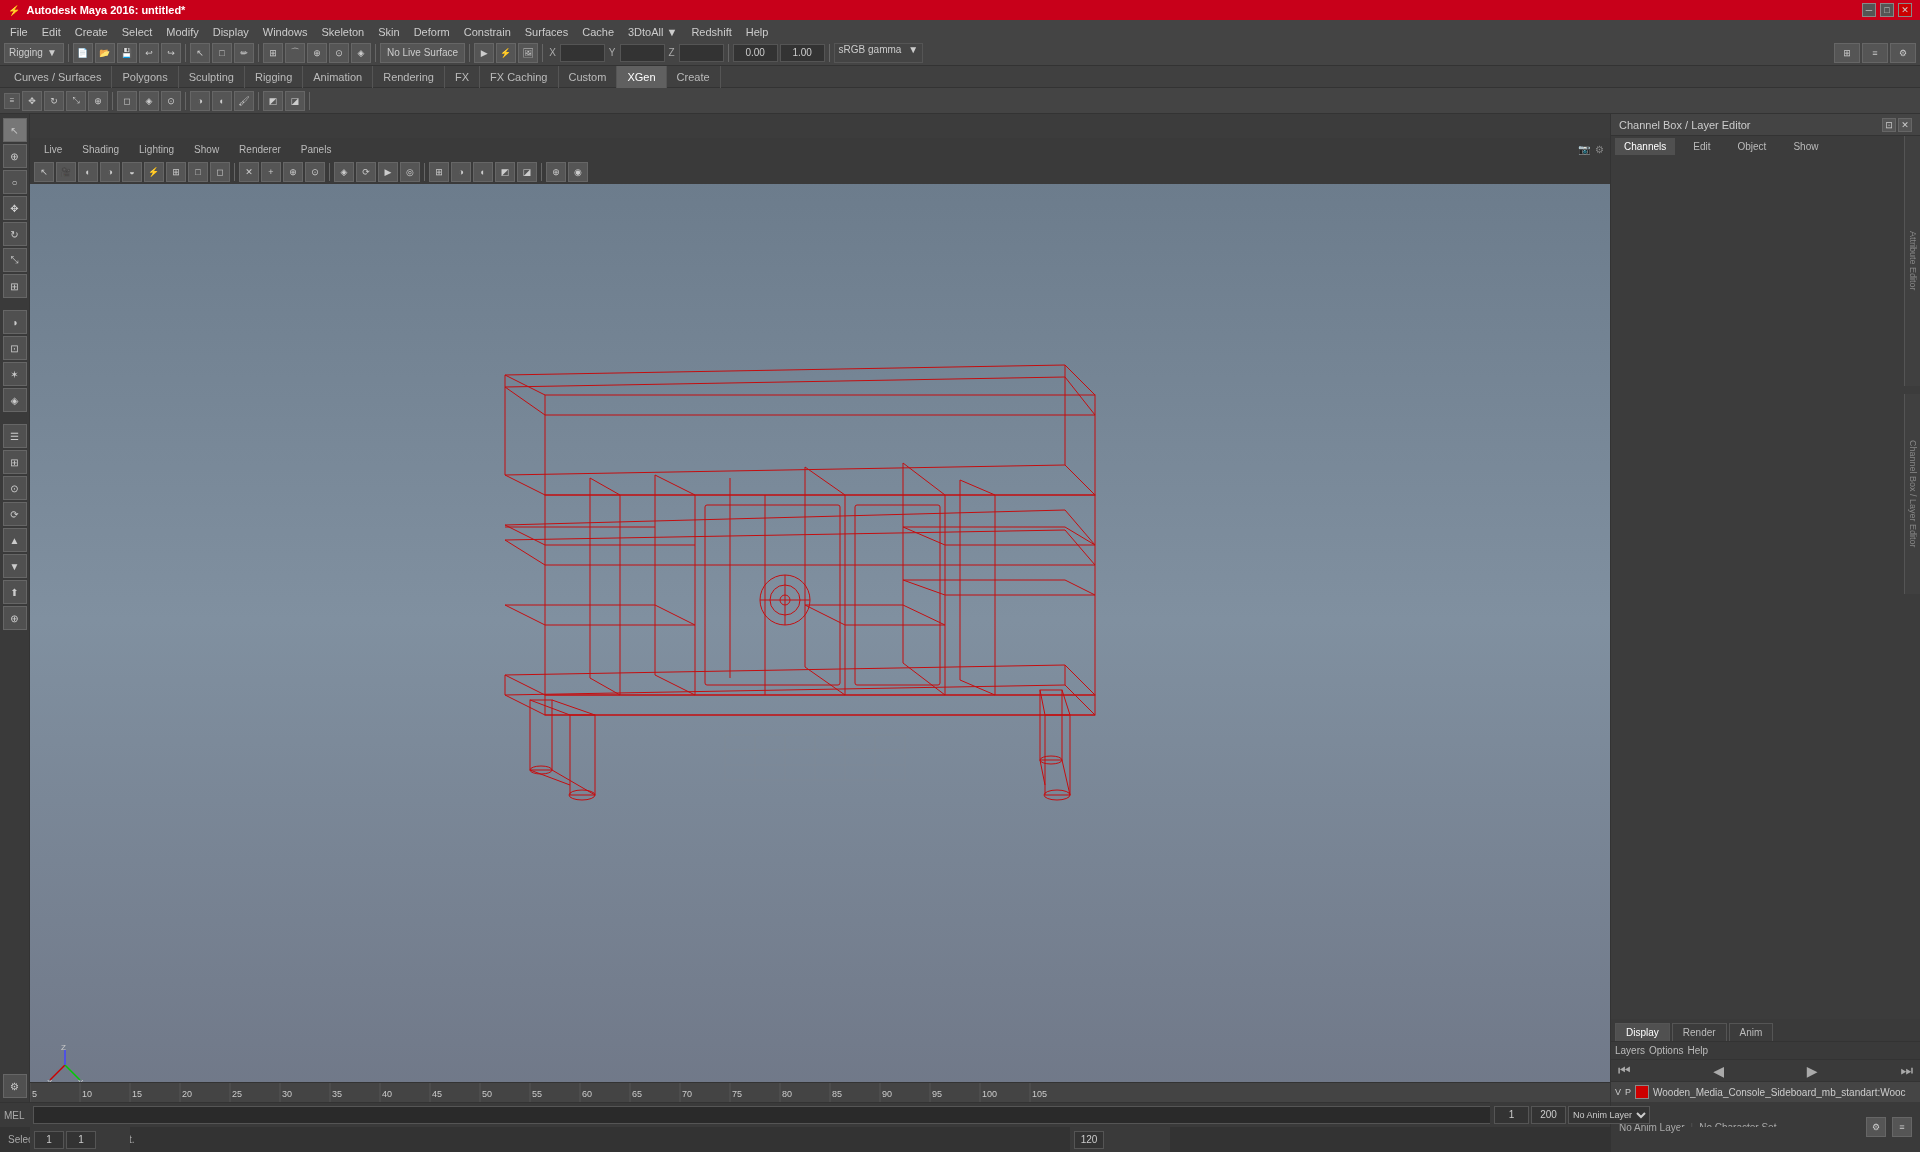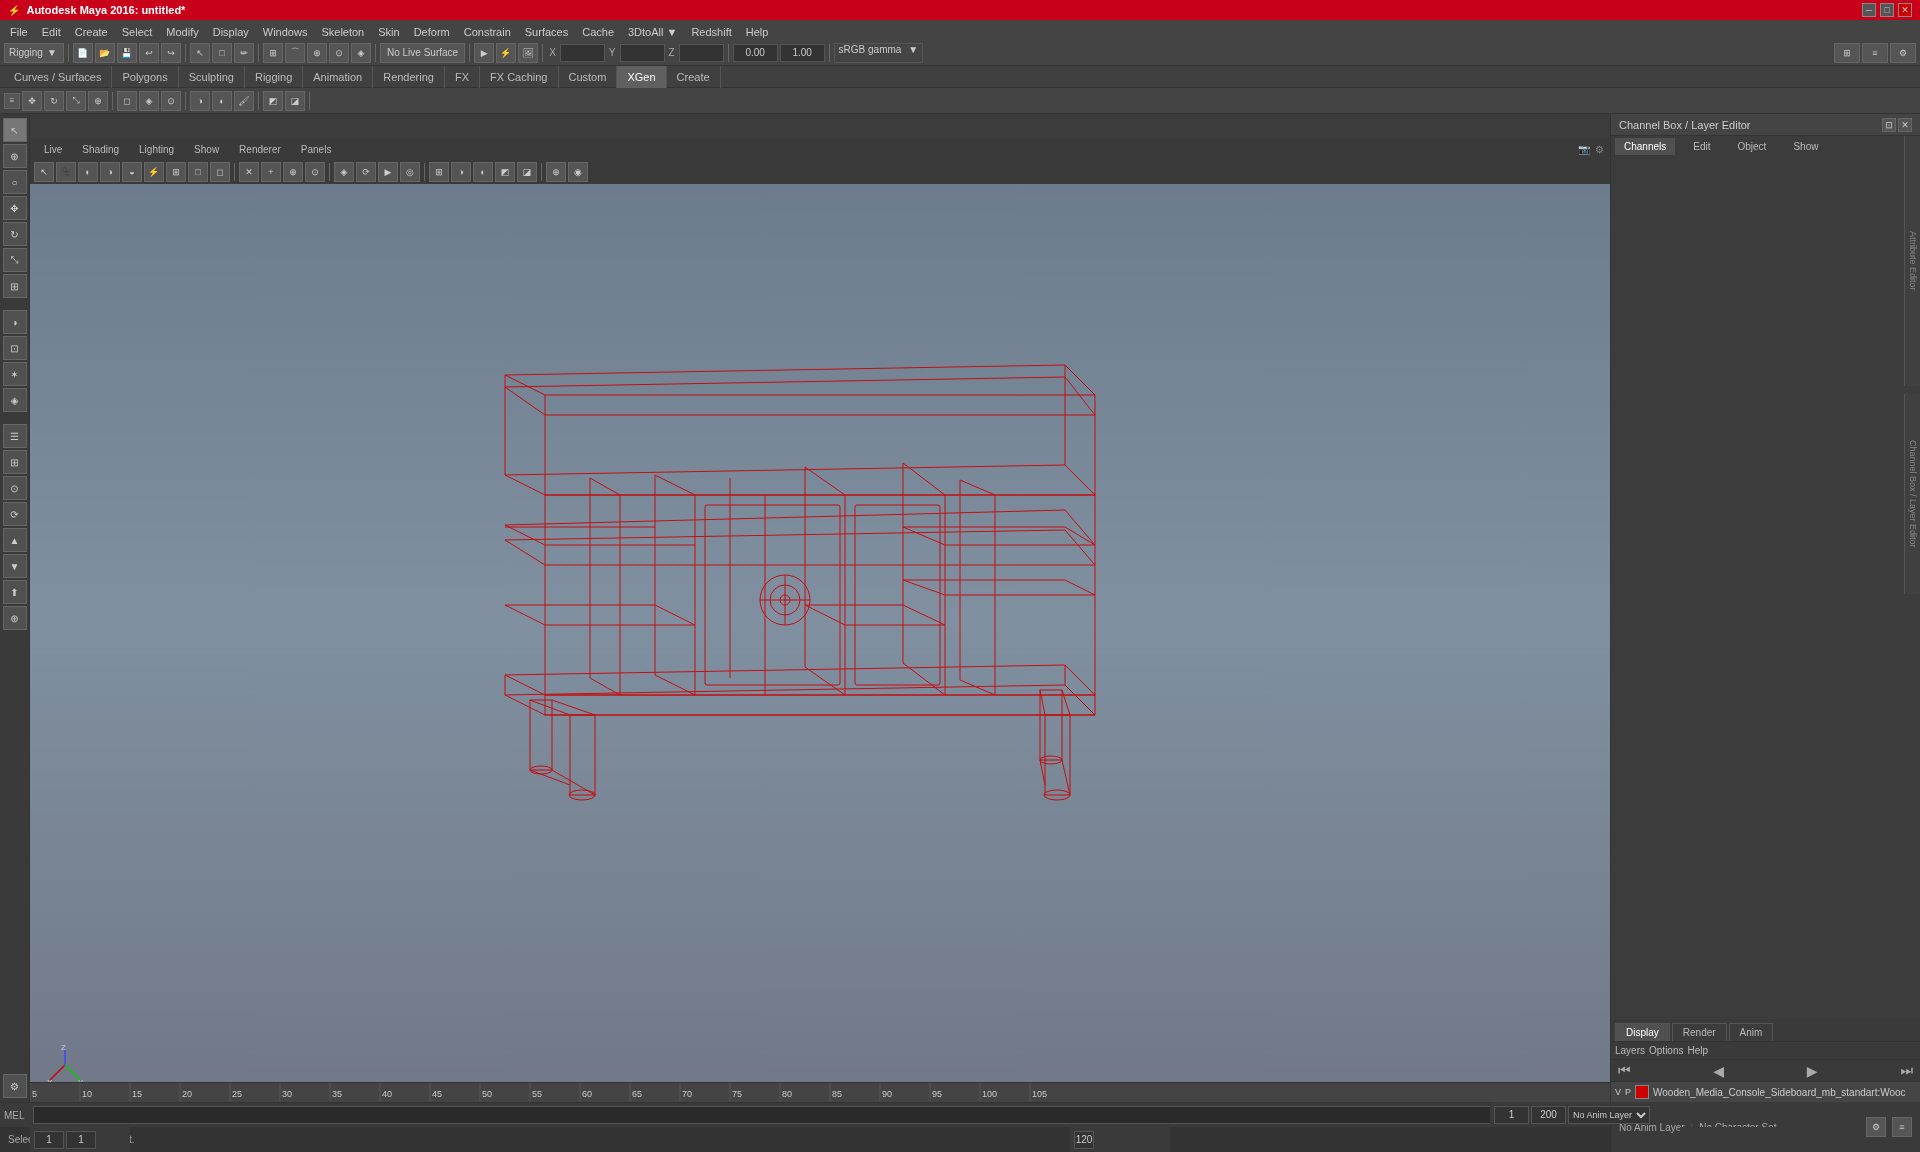--- a/index.html
+++ b/index.html
@@ -969,21 +969,21 @@
   <div class="play-btn">⏩</div>
   <div class="play-btn">⏭</div>
 </div>
 
 <div style="position:absolute;bottom:0;left:30px;width:100px;height:25px;background:#3a3a3a;display:flex;align-items:center;gap:2px;padding:0 4px;">
   <input class="frame-input" value="1" style="width: 30px; height: 18px; background: rgb(51, 51, 51); border: 1px solid rgb(85, 85, 85); color: rgb(204, 204, 204); font-size: 10px; text-align: center;">
   <input class="frame-input" value="1" style="width: 30px; height: 18px; background: rgb(51, 51, 51); border: 1px solid rgb(85, 85, 85); color: rgb(204, 204, 204); font-size: 10px; text-align: center;">
 </div>
 
 <div style="position:absolute;bottom:0;right:310px;margin-right:220px;width:100px;height:25px;background:#3a3a3a;display:flex;align-items:center;gap:2px;padding:0 4px;right:530px;">
-  <input class="frame-input" value="120" style="width: 20px; height: 18px; background: rgb(51, 51, 51); border: 1px solid rgb(85, 85, 85); color: rgb(204, 204, 204); font-size: 10px; text-align: center;">
+  <input class="frame-input" value="120" style="width: 30px; height: 18px; background: rgb(51, 51, 51); border: 1px solid rgb(85, 85, 85); color: rgb(204, 204, 204); font-size: 10px; text-align: center;">
 </div>
 
 <div id="bottom-right-area">
   <span style="color:#aaa;font-size:10px;">No Anim Layer</span>
   <span style="color:#555;">|</span>
   <span style="color:#aaa;font-size:10px;">No Character Set</span>
   <span style="flex:1;"></span>
   <div class="toolbar-btn" style="font-size:9px;">⚙</div>
   <div class="toolbar-btn" style="font-size:9px;">≡</div>
 </div>

